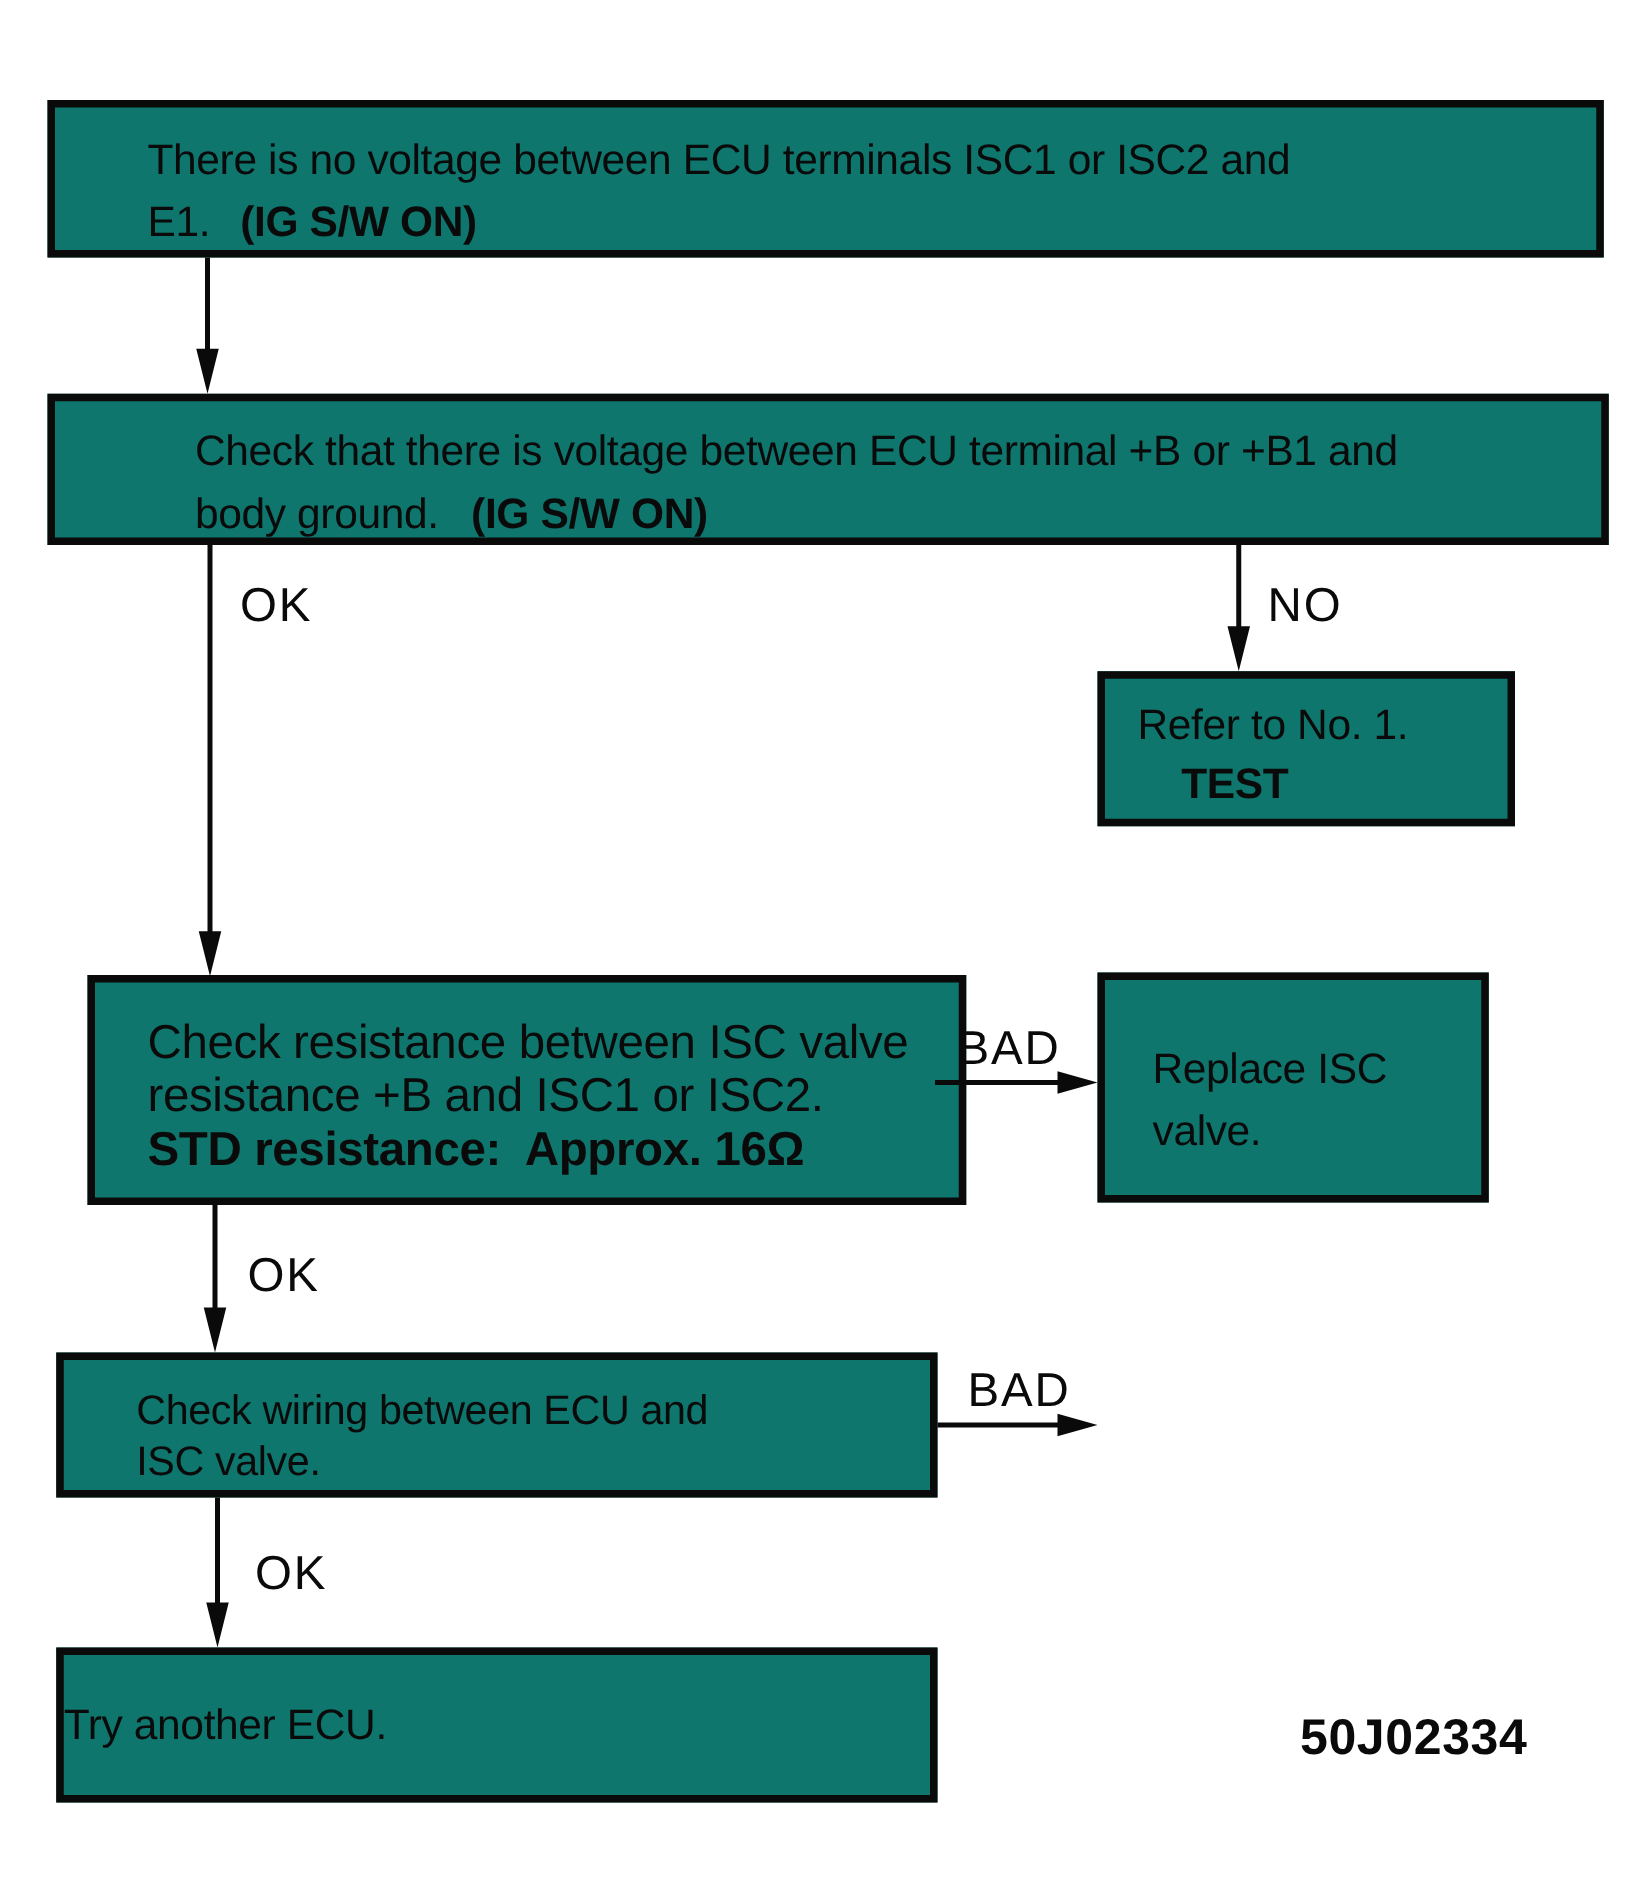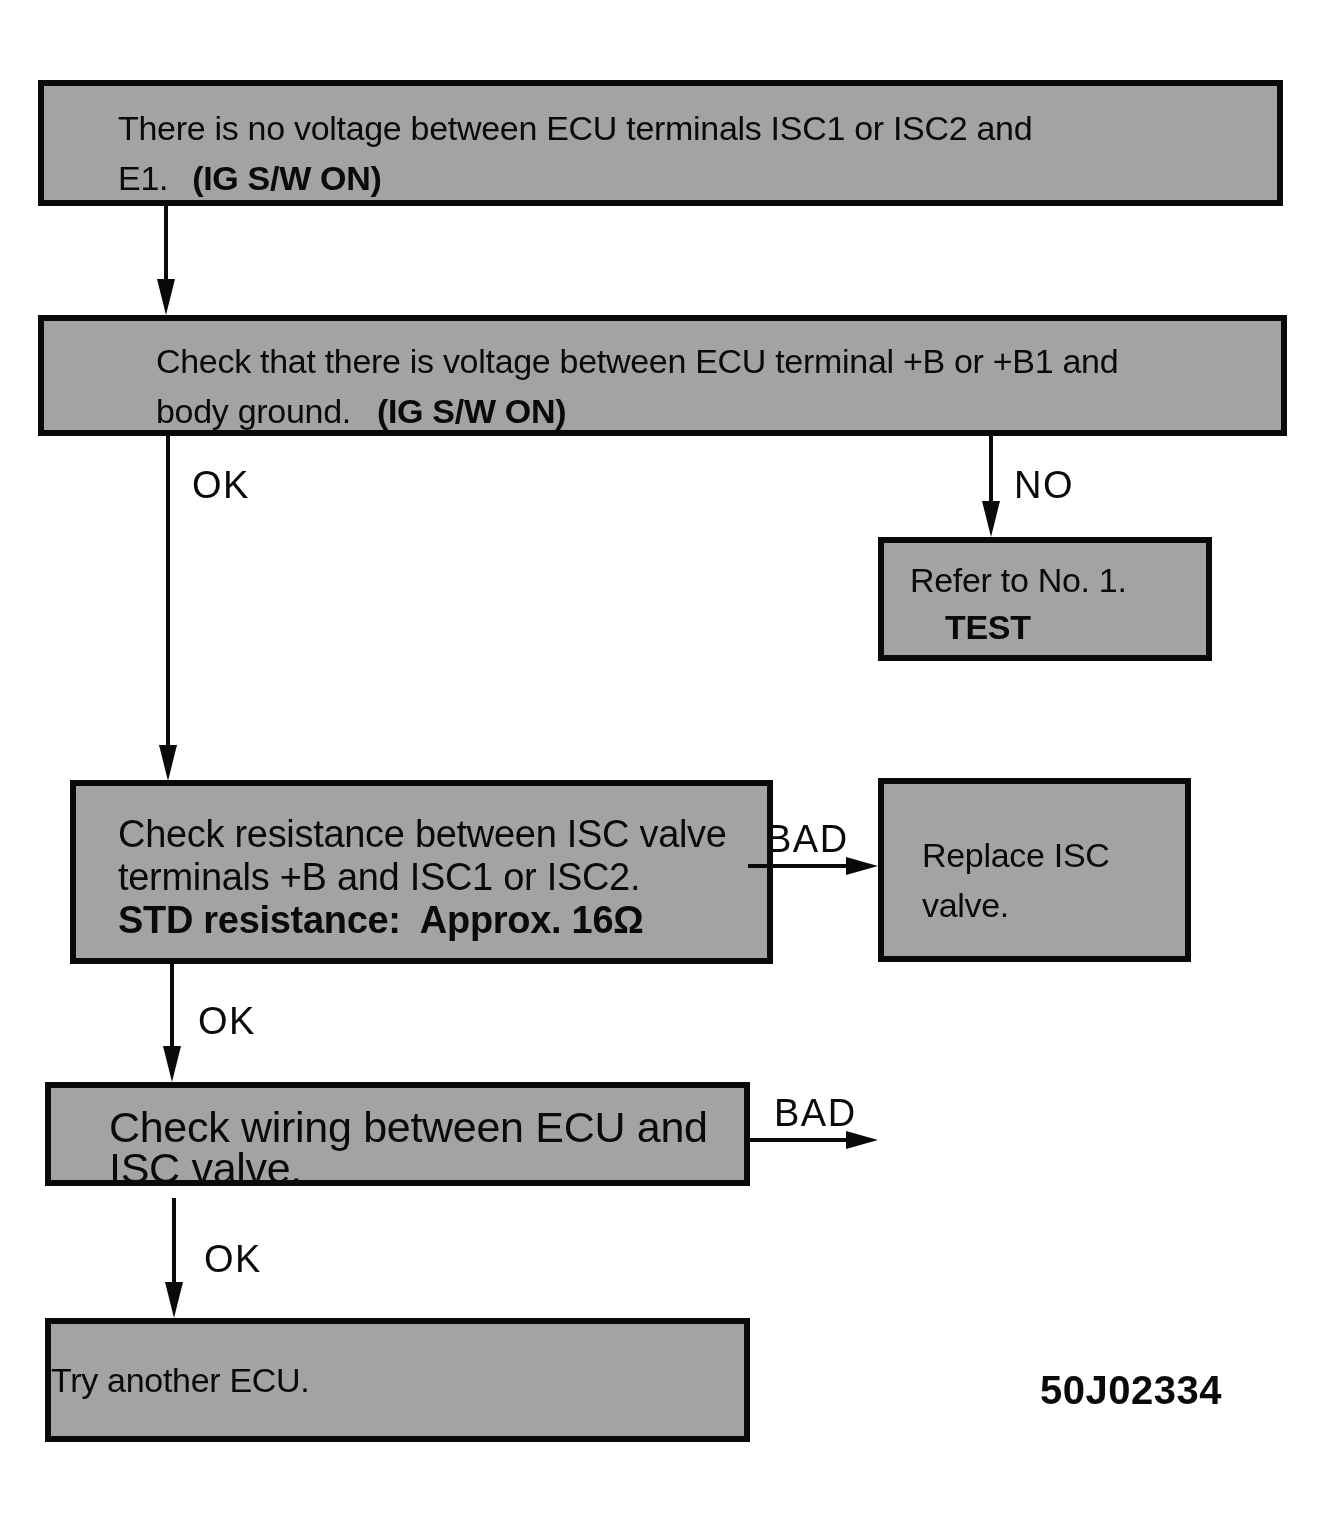--- a/index.html
+++ b/index.html
@@ -13,21 +13,21 @@
     height: 1519px;
     background: #ffffff;
     font-family: "Liberation Sans", sans-serif;
     color: #0a0a0a;
     overflow: hidden;
   }
   .fc-box {
     position: absolute;
     box-sizing: border-box;
     border: 6px solid #0a0a0a;
-    background: #a3a3a3;
+    background: #0f766e;
     font-size: 34px;
     letter-spacing: -0.3px;
   }
   .fc-box .ln { white-space: pre-wrap; }
   .b { font-weight: bold; }
   .vline {
     position: absolute;
     width: 4px;
     background: #0a0a0a;
   }
@@ -64,21 +64,21 @@
     letter-spacing: 0.5px;
   }
 
   
   #box1 { left: 38px; top: 80px;  width: 1245px; height: 126px; padding: 17px 18px 0 74px; line-height: 50px; }
   #box2 { left: 38px; top: 315px; width: 1249px; height: 121px; padding: 15px 18px 0 112px; line-height: 50px; }
   #refer-box { left: 878px; top: 537px; width: 334px; height: 124px; padding: 14px 8px 0 26px; line-height: 47px; }
   #refer-box .ln2 { margin-left: 35px; }
   #box3 { left: 45px; top: 780px; width: 703px; height: 184px; padding: 27px 8px 0 42px; font-size: 38px; line-height: 43px; margin-left: 25px; }
   #replace-box { left: 878px; top: 778px; width: 313px; height: 184px; padding: 46px 8px 0 38px; line-height: 50px; }
-  #box4 { left: 45px; top: 1082px; width: 705px; height: 104px; padding: 19px 8px 0 58px; font-size: 43px; line-height: 41px; }
+  #box4 { left: 45px; top: 1082px; width: 705px; height: 116px; padding: 19px 8px 0 58px; font-size: 33px; line-height: 41px; }
   #repair-box { left: 878px; top: 1077px; width: 337px; height: 121px; padding: 15px 8px 0 30px; line-height: 47px; }
   #box5 { left: 45px; top: 1318px; width: 705px; height: 124px; display: flex; align-items: center; }
 </style>
 </head>
 <body>
 
 <div class="canvas">
 
   <div class="fc-box" id="box1">
     <div class="ln">There is no voltage between ECU terminals ISC1 or ISC2 and</div>
@@ -101,21 +101,21 @@
   <div class="arrow-down" style="left:982px; top:501px;"></div>
   <div class="lbl" style="left:1014px; top:464px;">NO</div>
 
   <div class="fc-box" id="refer-box">
     <div class="ln">Refer to No. 1.</div>
     <div class="ln ln2 b">TEST</div>
   </div>
 
   <div class="fc-box" id="box3">
     <div class="ln">Check resistance between ISC valve</div>
-    <div class="ln">terminals +B and ISC1 or ISC2.</div>
+    <div class="ln">resistance +B and ISC1 or ISC2.</div>
     <div class="ln b">STD resistance:  Approx. 16Ω</div>
   </div>
 
   <div class="lbl" style="left:766px; top:818px;">BAD</div>
   <div class="hline" style="left:748px; top:864px; width:100px;"></div>
   <div class="arrow-right" style="left:846px; top:857px;"></div>
 
   <div class="fc-box" id="replace-box">
     <div class="ln">Replace ISC</div>
     <div class="ln">valve.</div>

